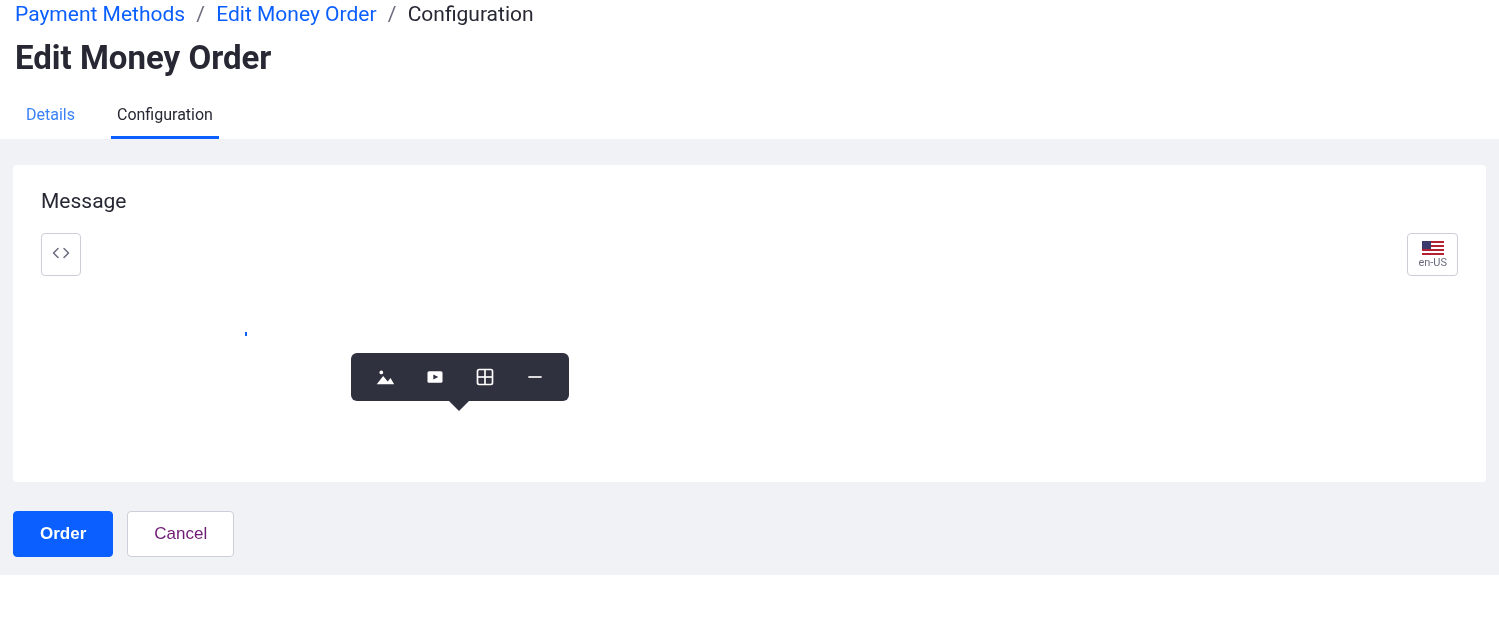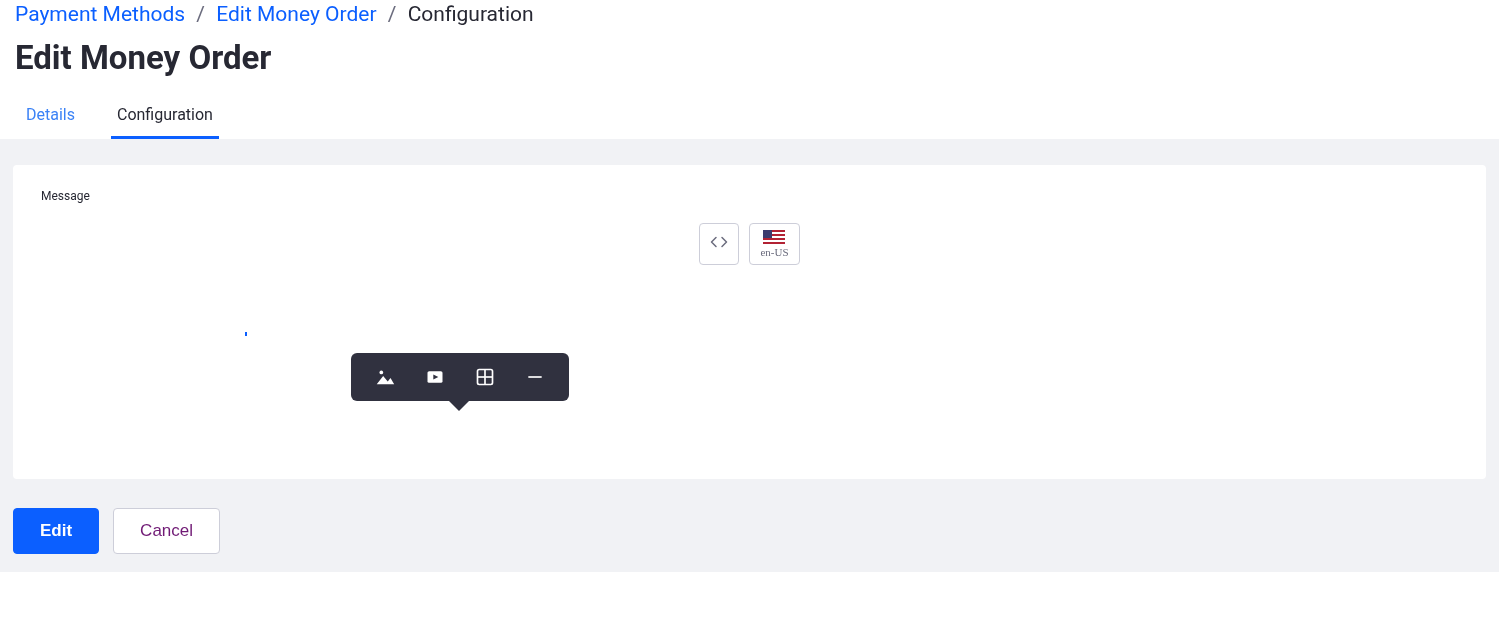--- a/index.html
+++ b/index.html
@@ -42,30 +42,29 @@
     background: #f1f2f5;
     padding: 25px 13px 15px 13px;
   }
   .card {
     background: #fff;
     border-radius: 4px;
     padding: 24px 28px 200px 28px;
     position: relative;
   }
   .field-label {
-    font-size: 12px;
+    font-size: 21px;
     color: #272833;
     margin-bottom: 20px;
   }
   .editor-toolbar-row {
     display: flex;
-    justify-content: center;
+    justify-content: space-between;
     gap: 10px;
-    margin-bottom: 14px;
-    font-family: Liberation Serif, serif;
+    margin-bottom: 6px;
   }
   .icon-btn {
     border: 1px solid #cdced9;
     border-radius: 4px;
     background: #fff;
     padding: 6px 10px;
     display: flex;
     flex-direction: column;
     align-items: center;
     justify-content: center;
@@ -215,15 +214,15 @@
               <line x1="4" y1="12" x2="20" y2="12"></line>
             </svg>
         </span>
       </div>
     </div>
 
   </div>
 </div>
 
 <div class="footer-actions">
-  <button class="btn btn-primary">Edit</button>
+  <button class="btn btn-primary">Order</button>
   <button class="btn btn-secondary">Cancel</button>
 </div>
 
 </body></html>

